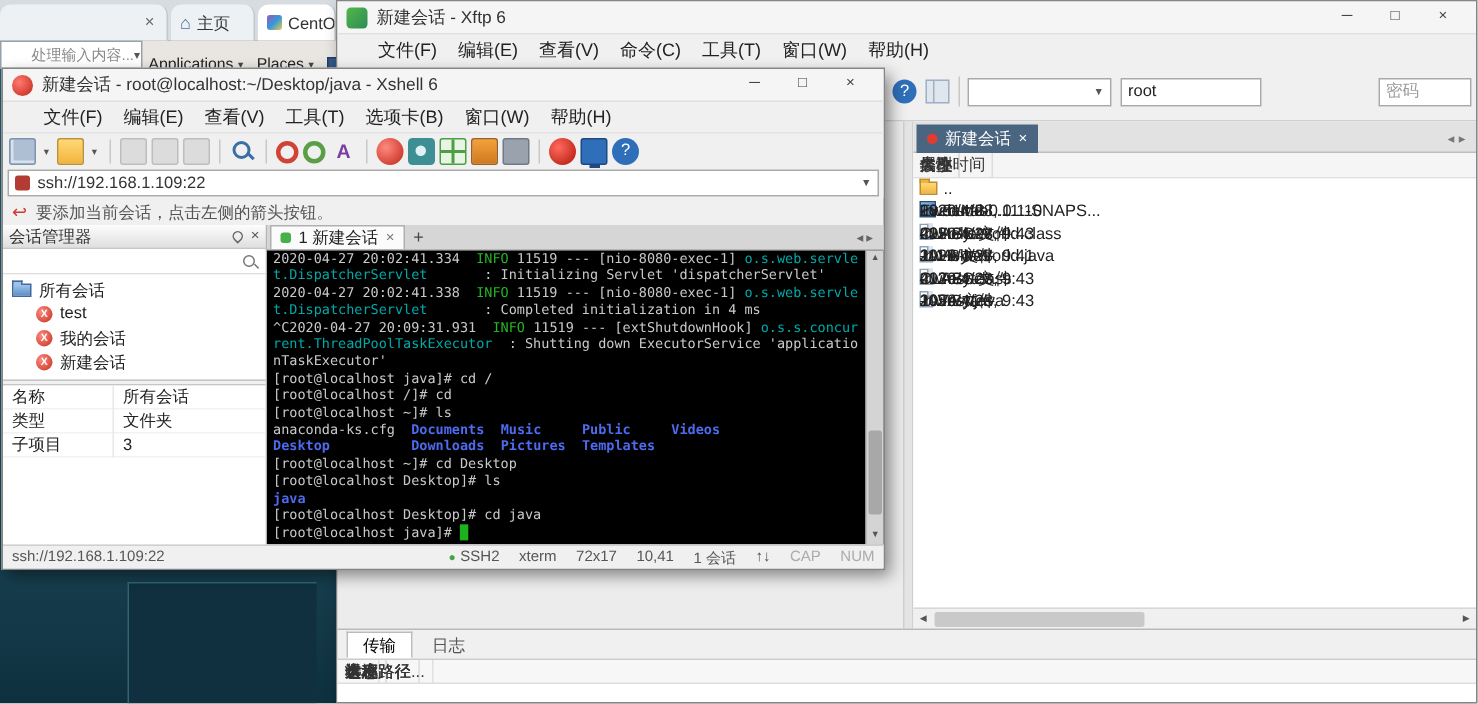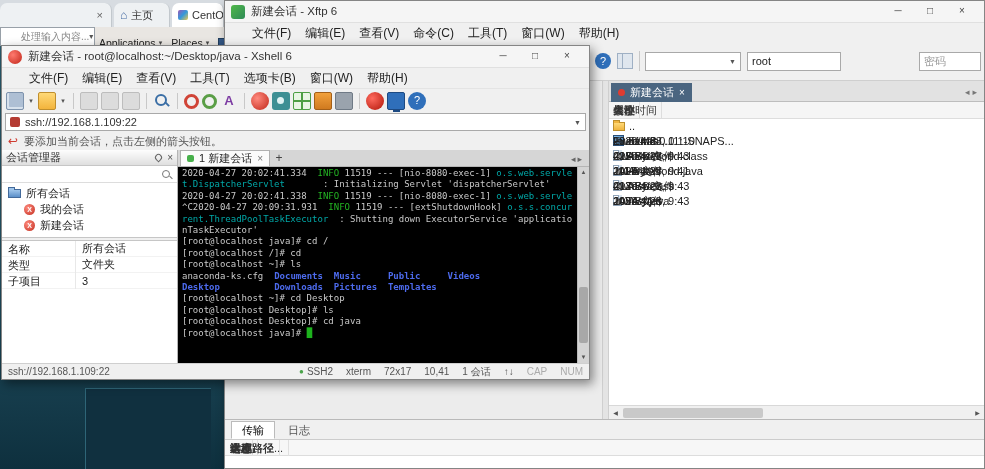--- a/index.html
+++ b/index.html
@@ -400,20 +400,24 @@
           <span class="search-mag"></span>
         </div>
         <div class="tree">
           <div class="tree-row">
             <span class="tree-folder-ico"></span>
             <span>所有会话</span>
           </div>
           <div>
               <div class="tree-row child">
                 <span class="shell-ico">X</span>
+                <span>test</span>
+              </div>
+              <div class="tree-row child">
+                <span class="shell-ico">X</span>
                 <span>我的会话</span>
               </div>
               <div class="tree-row child">
                 <span class="shell-ico">X</span>
                 <span>新建会话</span>
               </div>
             </div>
         </div>
         <div class="dock-split"></div>
         <div class="props">
@@ -440,30 +444,32 @@
             <span class="termtab-close">×</span>
           </div>
           <span class="termtab-add">+</span>
           <span class="termtabs-nav"><span>◂</span><span>▸</span></span>
         </div>
         <div class="term">
           <div class="term-text">
               <div class="term-line"><span class="seg-d">2020-04-27 20:02:41.334  </span><span class="seg-g">INFO</span><span class="seg-d"> 11519 --- [nio-8080-exec-1] </span><span class="seg-c">o.s.web.servle</span></div>
               <div class="term-line"><span class="seg-c">t.DispatcherServlet</span><span class="seg-d">       : Initializing Servlet 'dispatcherServlet'</span></div>
               <div class="term-line"><span class="seg-d">2020-04-27 20:02:41.338  </span><span class="seg-g">INFO</span><span class="seg-d"> 11519 --- [nio-8080-exec-1] </span><span class="seg-c">o.s.web.servle</span></div>
+              <div class="term-line"><span class="seg-c">t.DispatcherServlet</span><span class="seg-d">       : Completed initialization in 4 ms</span></div>
               <div class="term-line"><span class="seg-d">^C2020-04-27 20:09:31.931  </span><span class="seg-g">INFO</span><span class="seg-d"> 11519 --- [extShutdownHook] </span><span class="seg-c">o.s.s.concur</span></div>
               <div class="term-line"><span class="seg-c">rent.ThreadPoolTaskExecutor</span><span class="seg-d">  : Shutting down ExecutorService 'applicatio</span></div>
               <div class="term-line"><span class="seg-d">nTaskExecutor'</span></div>
               <div class="term-line"><span class="seg-d">[root@localhost java]# cd /</span></div>
               <div class="term-line"><span class="seg-d">[root@localhost /]# cd</span></div>
               <div class="term-line"><span class="seg-d">[root@localhost ~]# ls</span></div>
               <div class="term-line"><span class="seg-d">anaconda-ks.cfg  </span><span class="seg-b">Documents</span><span class="seg-d">  </span><span class="seg-b">Music</span><span class="seg-d">     </span><span class="seg-b">Public</span><span class="seg-d">     </span><span class="seg-b">Videos</span></div>
               <div class="term-line"><span class="seg-b">Desktop</span><span class="seg-d">          </span><span class="seg-b">Downloads</span><span class="seg-d">  </span><span class="seg-b">Pictures</span><span class="seg-d">  </span><span class="seg-b">Templates</span></div>
               <div class="term-line"><span class="seg-d">[root@localhost ~]# cd Desktop</span></div>
               <div class="term-line"><span class="seg-d">[root@localhost Desktop]# ls</span></div>
+              <div class="term-line"><span class="seg-b">java</span></div>
               <div class="term-line"><span class="seg-d">[root@localhost Desktop]# cd java</span></div>
               <div class="term-line"><span class="seg-d">[root@localhost java]# </span><span class="seg-cur">█</span></div>
             </div>
           <div class="term-scroll">
             <span class="ts-btn ts-up">▲</span>
             <span class="ts-thumb"></span>
             <span class="ts-btn ts-down">▼</span>
           </div>
         </div>
       </div>

